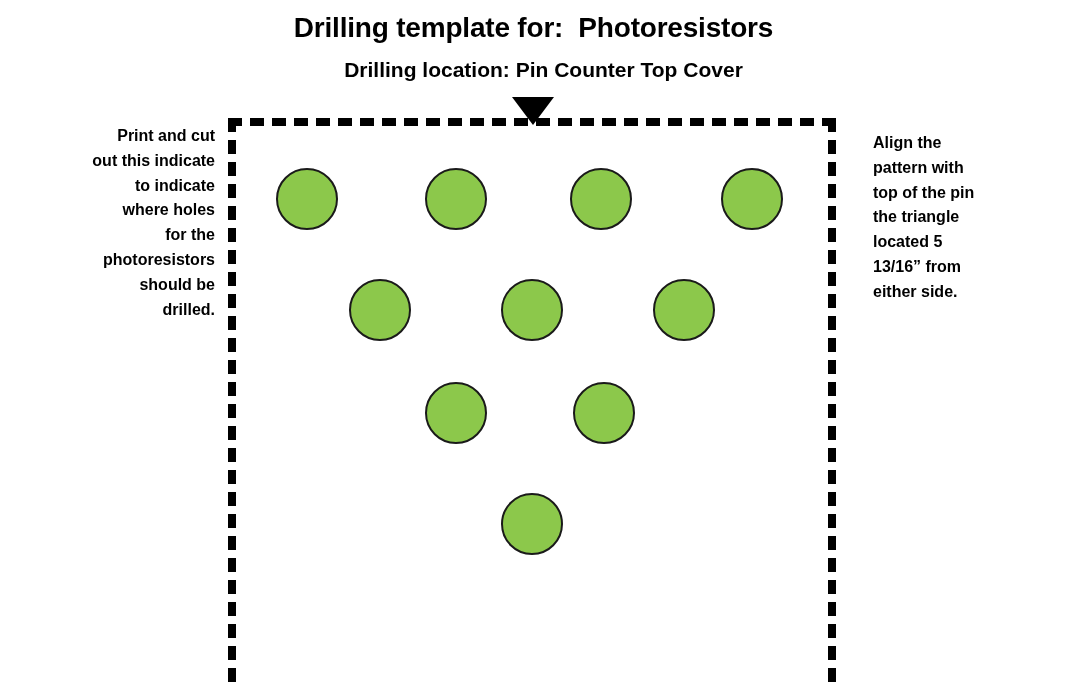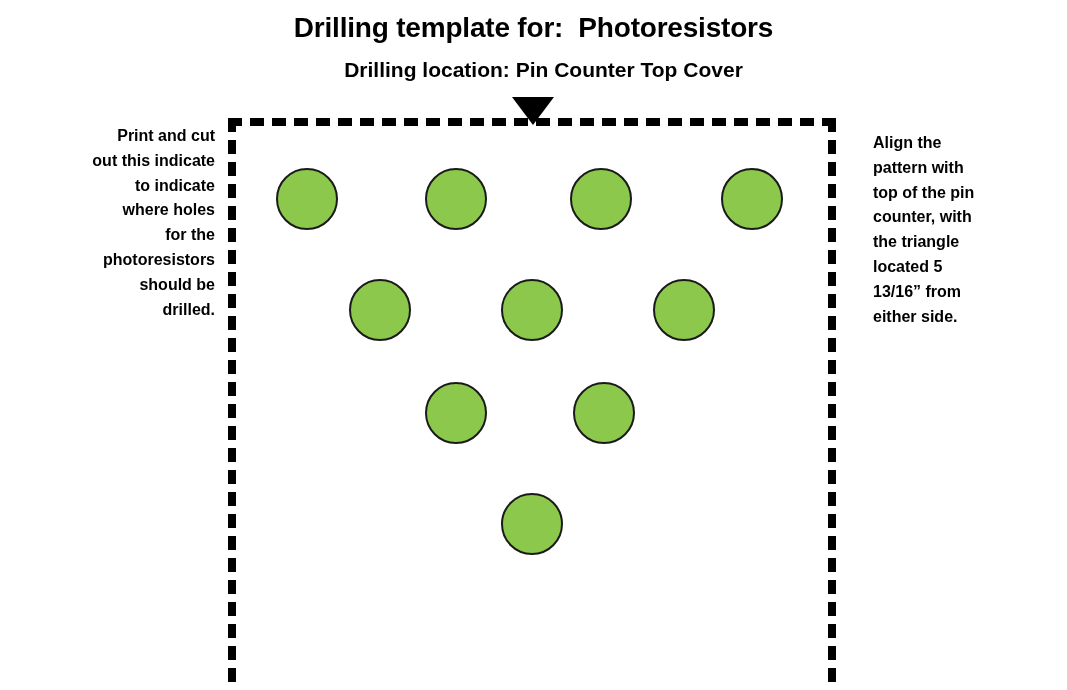--- a/index.html
+++ b/index.html
@@ -136,21 +136,20 @@
       <span class="line">for the</span>
       <span class="line">photoresistors</span>
       <span class="line">should be</span>
       <span class="line">drilled.</span>
     </div>
 
   <div id="note-right" class="note">
       <span class="line">Align the</span>
       <span class="line">pattern with</span>
       <span class="line">top of the pin</span>
-      <span class="line">counter, with</span>
       <span class="line">the triangle</span>
       <span class="line">located 5</span>
       <span class="line">13/16” from</span>
       <span class="line">either side.</span>
     </div>
 
   <div id="edge-top" class="edge" style="left: 228px; top: 118px; width: 608px; height: 8px; background-image: linear-gradient(to right, rgb(0, 0, 0) 0px, rgb(0, 0, 0) 14px, transparent 14px, transparent 22px); background-size: 22px 8px;"></div>
   <div id="edge-left" class="edge" style="left: 228px; top: 118px; width: 8px; height: 572px; background-image: linear-gradient(rgb(0, 0, 0) 0px, rgb(0, 0, 0) 14px, transparent 14px, transparent 22px); background-size: 8px 22px;"></div>
   <div id="edge-right" class="edge" style="left: 828px; top: 118px; width: 8px; height: 572px; background-image: linear-gradient(rgb(0, 0, 0) 0px, rgb(0, 0, 0) 14px, transparent 14px, transparent 22px); background-size: 8px 22px;"></div>
 

